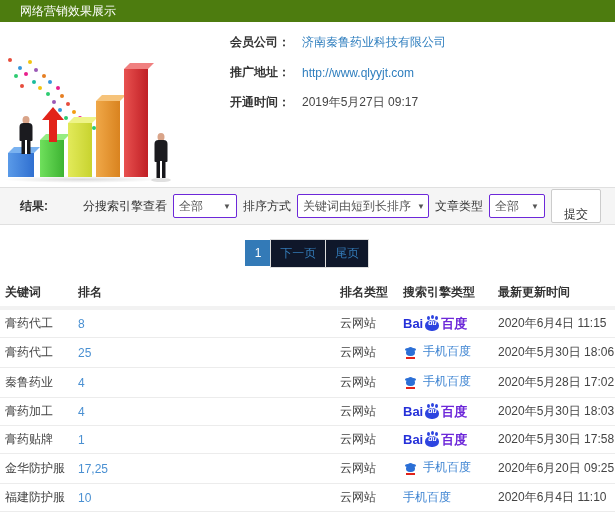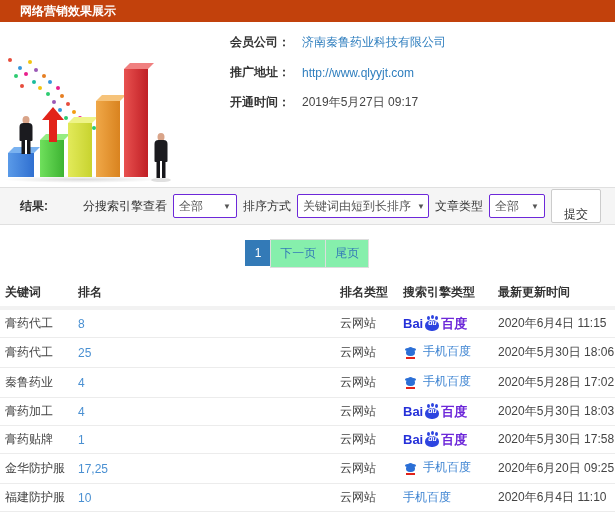--- a/index.html
+++ b/index.html
@@ -1,20 +1,20 @@
 <!DOCTYPE html>
 <html><head>
 <meta charset="utf-8">
 <style>
   * { margin:0; padding:0; box-sizing:border-box; }
   html,body { width:615px; height:520px; overflow:hidden; background:#fff;
     font-family:"Liberation Sans","DejaVu Sans",sans-serif; font-size:12px; color:#333; }
 
   
-  .topbar { height:22px; background:#c2410c; color:#fff; font-weight:bold;
+  .topbar { height:22px; background:#4d7c0f; color:#fff; font-weight:normal;
     font-size:12px; line-height:22px; padding-left:20px; }
 
   
   .info-section { position:relative; height:165px; }
   .chart-art { position:absolute; left:0; top:8px; width:180px; height:155px; }
   .bar { position:absolute; bottom:8px; }
   .bar .face { position:absolute; bottom:0; left:0; width:100%; height:100%; }
   .bar .top { position:absolute; top:-6px; left:3px; width:100%; height:6px; transform:skewX(-45deg); }
   .b-blue  { left:8px;   width:26px; height:24px; }
   .b-blue .face { background:linear-gradient(90deg,#5a9ae8,#2f6fd0); } .b-blue .top { background:#7ab2f0; }
@@ -69,21 +69,21 @@
   .f-label { font-weight:normal; color:#333; white-space:nowrap; }
   .select { background:#fff; border:1px solid #6d28d9; border-radius:2px; height:24px; display:flex;
     align-items:center; padding:0 5px; color:#555; cursor:pointer; white-space:nowrap; }
   .select .caret { margin-left:auto; font-size:8px; color:#555; padding-left:6px; }
   .sel-engine { width:64px; } .sel-sort { width:132px; } .sel-article { width:56px; }
   .submit-btn { height:24px; padding:16px 12px; background:#fff; border:1px solid #ccc; border-radius:2px;
     color:#333; cursor:pointer; font-size:12px; }
 
   
   .pagination { text-align:center; margin:14px 0 10px 0; }
-  .page-btn { display:inline-block; min-width:26px; padding:5px 9px; border:1px solid #ddd; background:#86efac;
+  .page-btn { display:inline-block; min-width:26px; padding:5px 9px; border:1px solid #ddd; background:#0f172a;
     color:#337ab7; margin-left:-1px; cursor:pointer; font-size:12px; }
   .page-btn.active { background:#337ab7; border-color:#337ab7; color:#fff; }
 
   
   table { width:615px; border-collapse:collapse; table-layout:fixed; }
   th { text-align:left; font-weight:bold; color:#333; padding:6px 5px 5px 5px;
     border-bottom:4px solid #f2f2f2; font-size:12px;margin-left:24px; }
   td { padding:5px 5px; border-bottom:1px solid #ececec; height:27px; font-size:12px; color:#444;
     overflow:hidden; white-space:nowrap; }
   td.rank { color:#4a90d2; }

